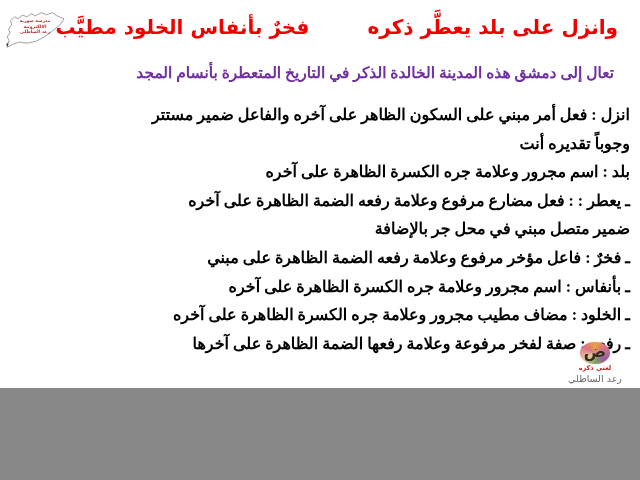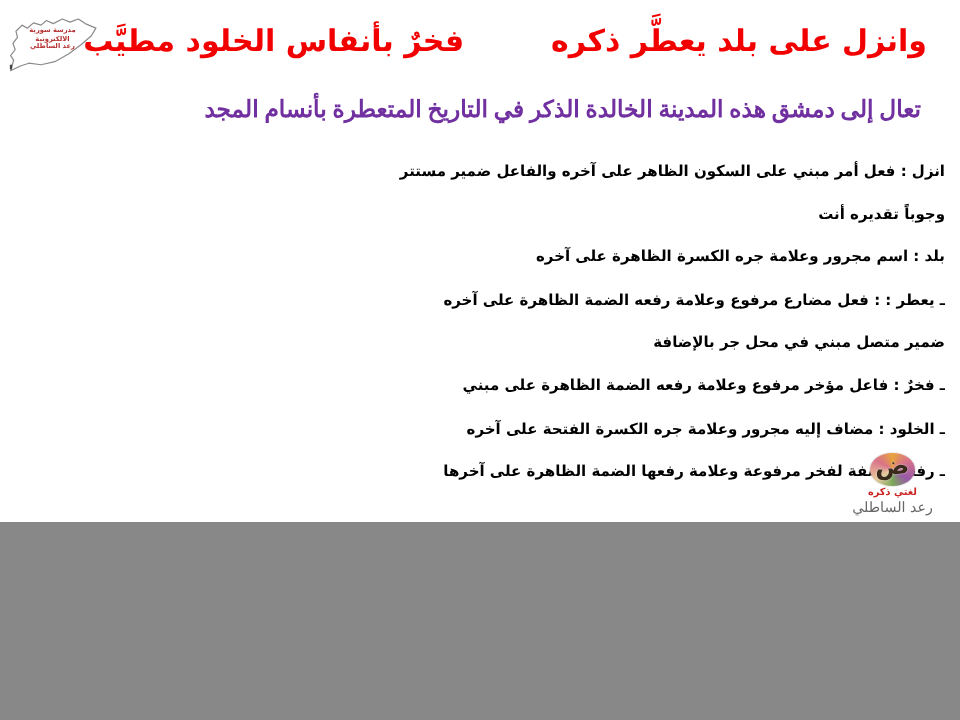--- a/index.html
+++ b/index.html
@@ -1,18 +1,18 @@
 <!DOCTYPE html>
 <html lang="ar" dir="rtl"><head>
 <meta charset="utf-8">
 <style>
   html,body{margin:0;padding:0;background:#888;}
   .slide{
     position:relative;
-    width:640px;height:348px;
+    width:640px;height:388px;
     margin:0 auto;
     background:#ffffff;
     overflow:hidden;
     font-family:"DejaVu Sans",sans-serif;
     direction:rtl;
   }
   
   .map-logo{
     position:absolute;left:2px;top:2px;width:66px;height:62px;
     direction:rtl;
@@ -32,22 +32,23 @@
   .hemistich-gap{display:inline-block;width:58px;}
   
   .subtitle{
     position:absolute;top:64px;right:26px;left:10px;
     color:#7030a0;font-weight:bold;font-size:15.5px;
     text-align:right;white-space:nowrap;font-family:Liberation Serif, serif;
   }
   
   .analysis{
     position:absolute;top:101px;right:10px;left:8px;
-    color:#000000;font-weight:bold;font-size:10px;
+    color:#000000;font-weight:bold;font-size:16px;
     text-align:right;
+    font-family:Liberation Serif, serif;
   }
   .analysis .line{
     height:28.6px;line-height:28.6px;white-space:nowrap;
   }
   
   .dad-logo{
     position:absolute;right:16px;bottom:3px;width:58px;
     text-align:center;direction:rtl;
   }
   .dad-swirl{
@@ -90,21 +91,22 @@
 
   <div class="subtitle">تعال إلى دمشق هذه المدينة الخالدة الذكر في التاريخ المتعطرة بأنسام المجد</div>
 
   <div class="analysis">
     <div class="line">انزل : فعل أمر مبني على السكون الظاهر على آخره  والفاعل ضمير مستتر</div>
     <div class="line">وجوباً تقديره أنت</div>
     <div class="line">بلد : اسم مجرور وعلامة جره الكسرة الظاهرة على آخره</div>
     <div class="line">ـ يعطر : : فعل مضارع مرفوع وعلامة رفعه الضمة الظاهرة على آخره</div>
     <div class="line">ضمير متصل مبني في محل جر بالإضافة</div>
     <div class="line">ـ فخرٌ : فاعل مؤخر مرفوع وعلامة رفعه الضمة الظاهرة على مبني</div>
-    <div class="line">ـ الخلود : مضاف إليه مجرور وعلامة جره الكسرة الفتحة على آخره</div>
+    <div class="line">ـ بأنفاس : اسم مجرور وعلامة جره الكسرة الظاهرة على آخره</div>
+    <div class="line">ـ الخلود : مضاف مطيب مجرور وعلامة جره الكسرة الظاهرة على آخره</div>
     <div class="line">ـ رفعه : صفة  لفخر مرفوعة  وعلامة رفعها الضمة الظاهرة على آخرها</div>
   </div>
 
   <div class="dad-logo">
     <div class="dad-swirl">
       <div class="dad-letter">ض</div>
     </div>
     <div class="dad-tagline">لغتي ذكره</div>
     <div class="dad-credit">رعد الساطلي</div>
   </div>

